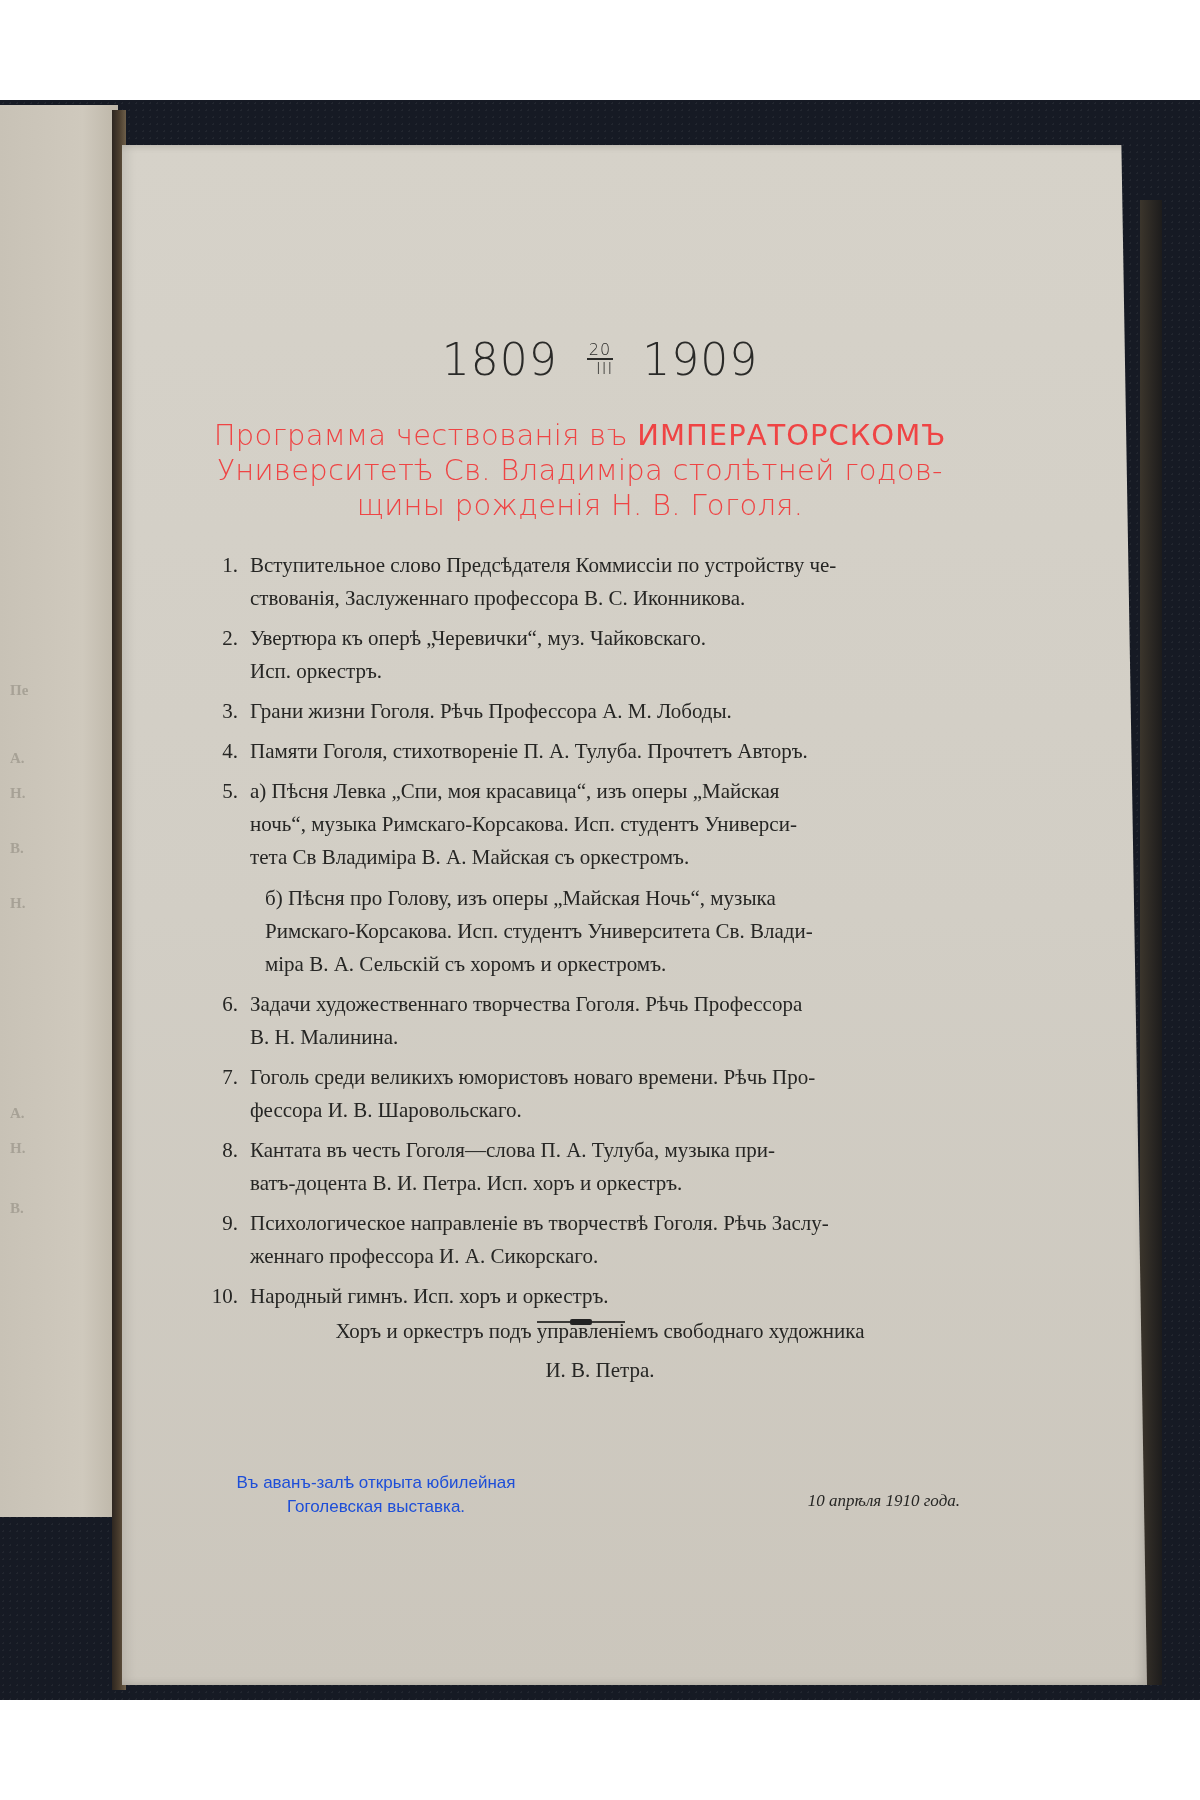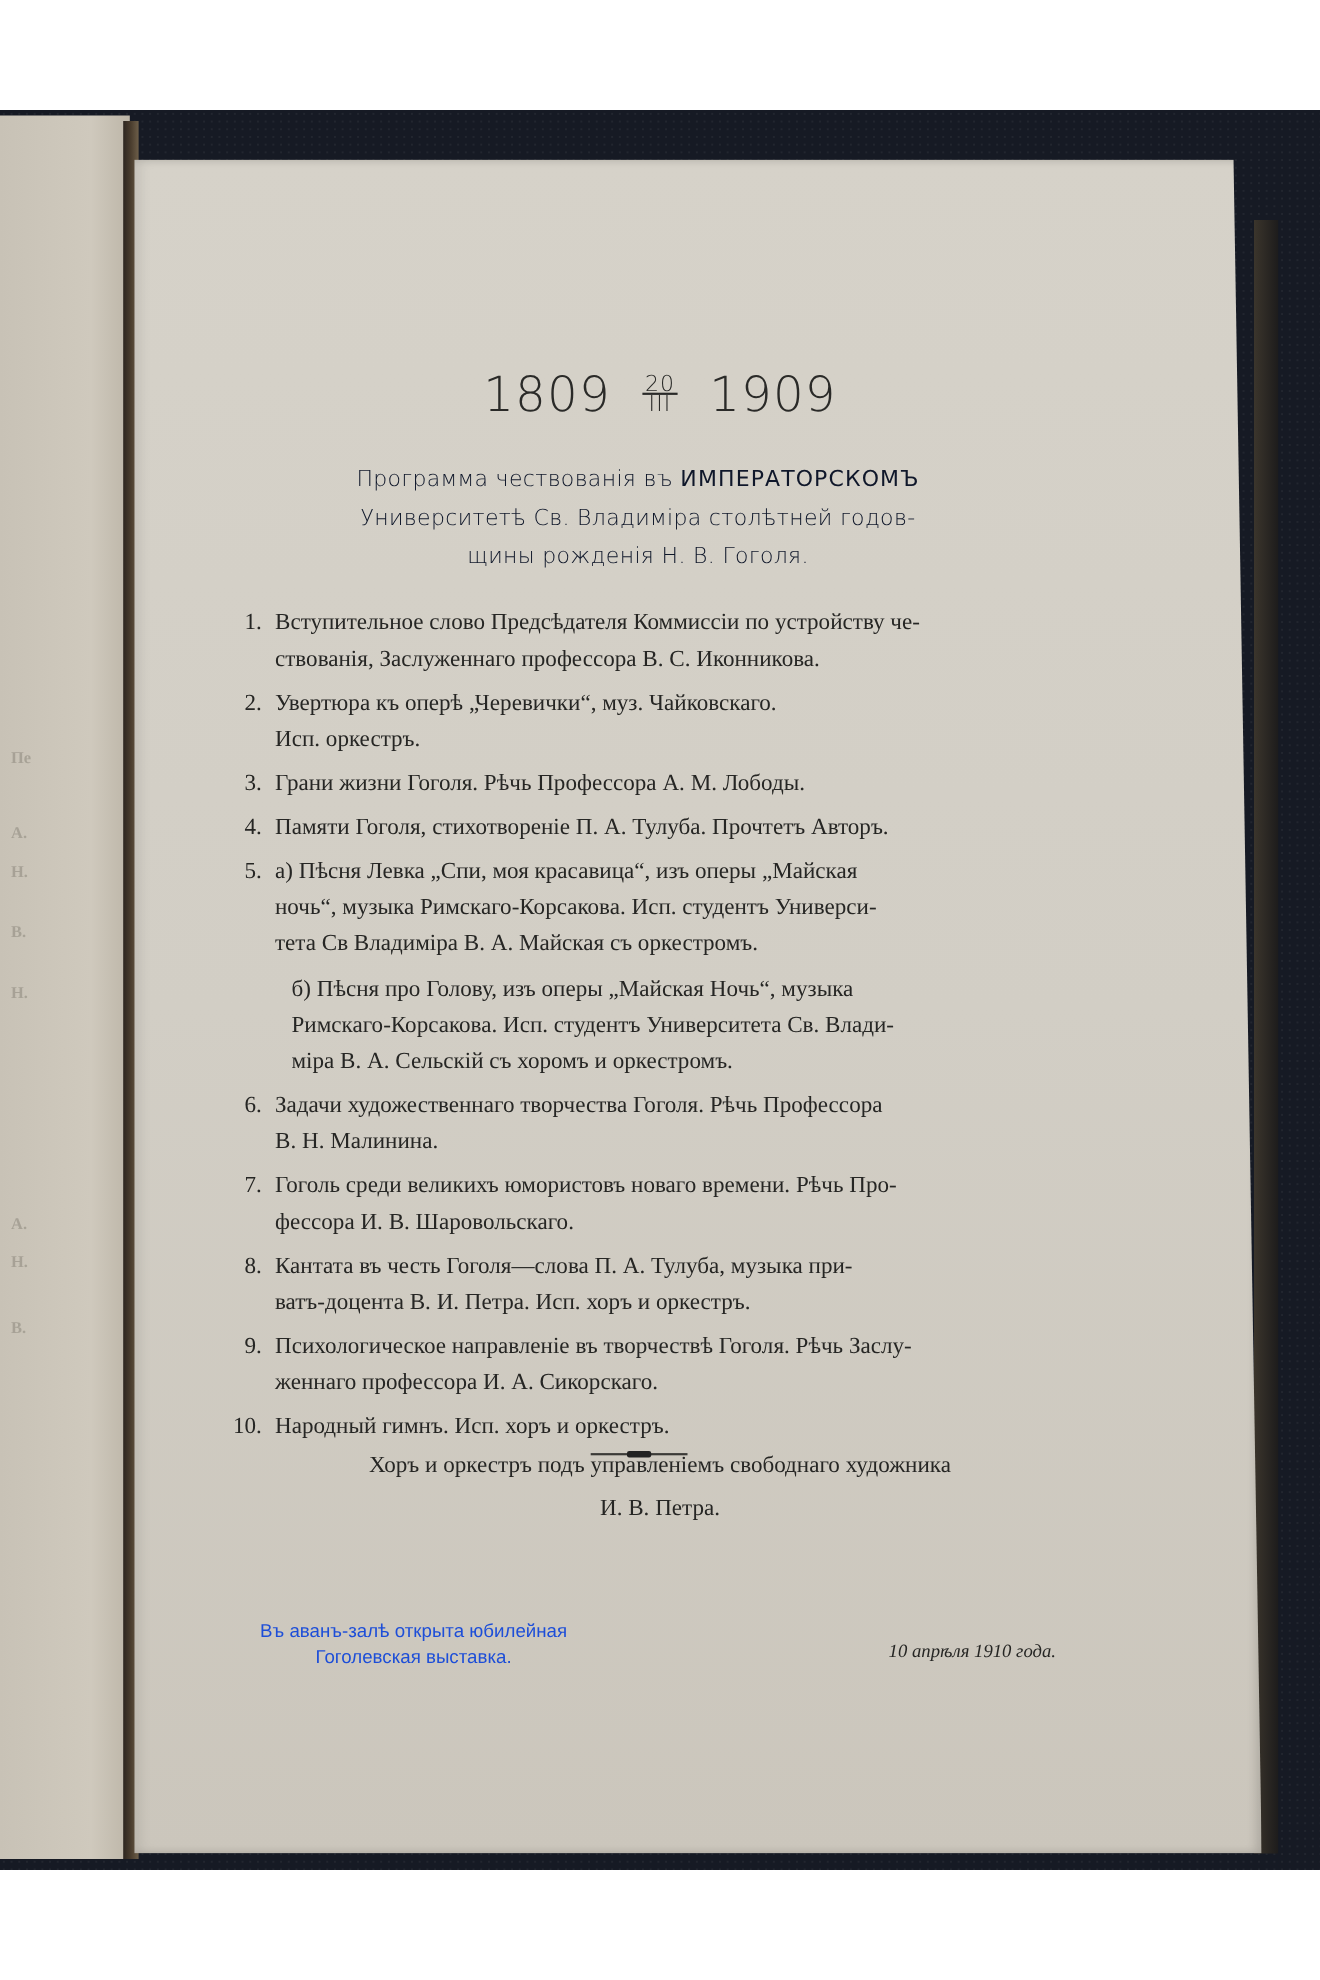--- a/index.html
+++ b/index.html
@@ -8,21 +8,21 @@
     background: #ffffff;
     font-family: "Liberation Serif", "DejaVu Serif", serif;
   }
   .cover {
     position: absolute; left: 0; top: 100px; width: 1200px; height: 1600px;
     background: #161a24;
     background-image: radial-gradient(rgba(255,255,255,0.05) 1px, transparent 1px);
     background-size: 7px 7px;
   }
   .left-page {
-    position: absolute; left: 0; top: 105px; width: 118px; height: 1585px;
+    position: absolute; left: 0; top: 105px; width: 118px; height: 1412px;
     background: linear-gradient(90deg, #c8c2b6 0%, #cfc9bd 70%, #bdb6a8 100%);
   }
   .left-ghost {
     position: absolute; left: 10px; font-family: "Liberation Serif", serif;
     font-size: 15px; color: rgba(80,75,65,0.28); font-weight: bold;
   }
   .gutter {
     position: absolute; left: 112px; top: 110px; width: 14px; height: 1580px;
     background: linear-gradient(90deg, #2d2620 0%, #4a3d2e 50%, #6d5e49 100%);
   }
@@ -36,29 +36,29 @@
     position: absolute; left: 1140px; top: 200px; width: 22px; height: 1485px;
     background: linear-gradient(90deg, #3b352c, #1d1c1c);
   }
   .content { position: absolute; left: 0; top: 0; width: 1200px; height: 1364px; }
   .years {
     position: absolute; top: 334px; left: 0; width: 1200px; text-align: center;
     font-family: "DejaVu Sans", sans-serif; font-size: 44px; color: #2a2a28;
     letter-spacing: 1px; font-weight: 300;
   }
   .years .frac {
-    display: inline-block; vertical-align: middle; font-size: 20px; line-height: 17px;
-    margin: 0 14px; text-align: center; position: relative; top: -4px;
+    display: inline-block; vertical-align: middle; font-size: 16px; line-height: 17px;
+    margin: 0 14px; text-align: right; position: relative; top: -4px;
   }
   .years .frac span { display: block; }
   .years .frac .num { border-bottom: 2px solid #2a2a28; padding: 0 2px; }
   .title {
     position: absolute; top: 418px; left: 190px; width: 780px; text-align: center;
-    font-family: "DejaVu Sans", sans-serif; font-size: 20px; line-height: 35px;
-    color: #0f172a; letter-spacing: 0.3px; font-weight: 300;
+    font-family: "DejaVu Sans", sans-serif; font-size: 29px; line-height: 35px;
+    color: #ef4444; letter-spacing: 0.3px; font-weight: 300;
   }
   .title .t-line { display: block; white-space: nowrap; }
   .title .caps { letter-spacing: 1px; font-weight: 400; }
   .items {
     position: absolute; top: 549px; left: 198px; width: 775px;
     font-size: 21px; line-height: 33px; color: #262624;
   }
   .item { position: relative; padding-left: 52px; margin-bottom: 7px; }
   .item .num { position: absolute; left: 0; width: 40px; text-align: right; }
   .item .line { display: block; white-space: nowrap; text-align: justify; }

